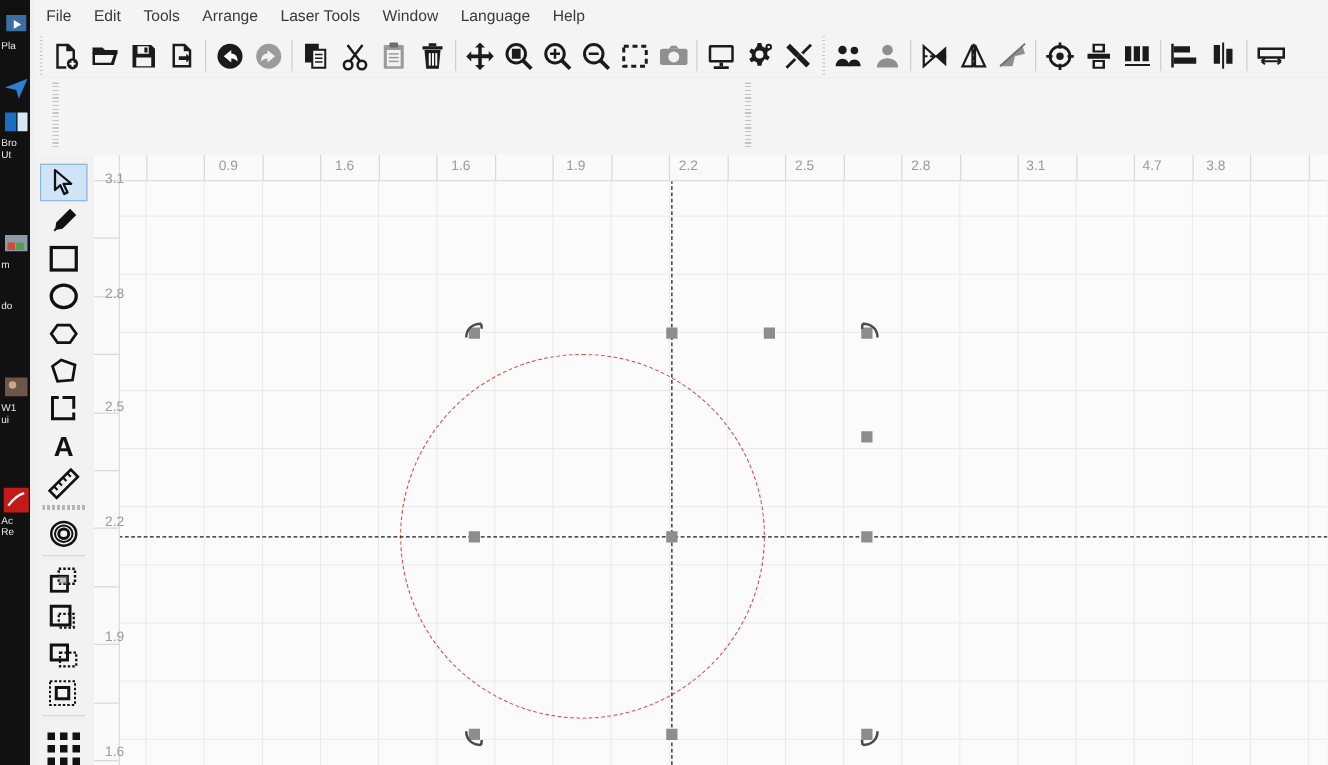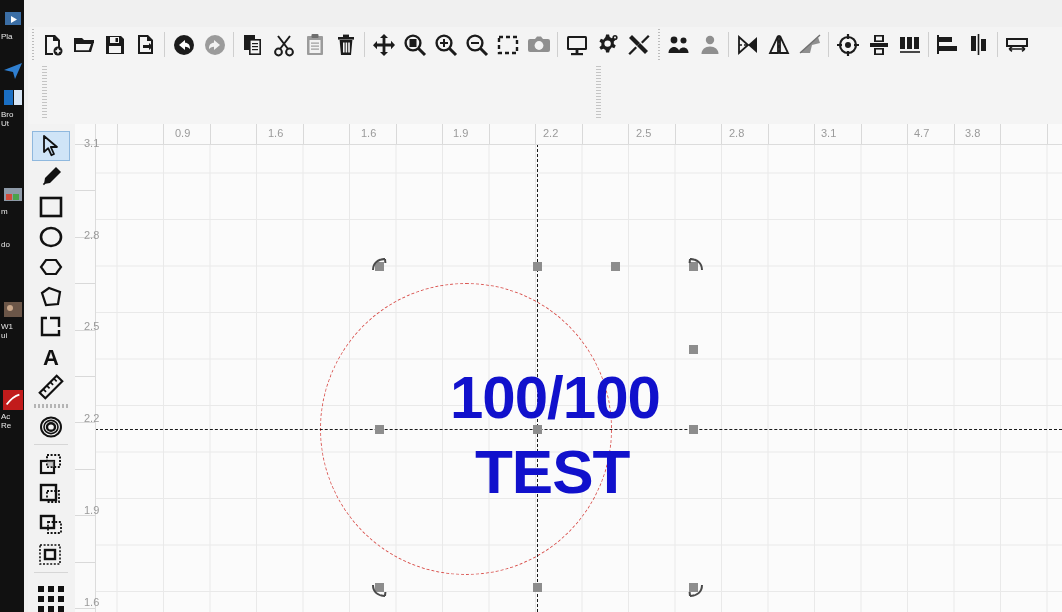--- a/index.html
+++ b/index.html
@@ -137,20 +137,30 @@
     <div class="dicon" style="top:390px">
       <svg class="dglyph" viewBox="0 0 22 22">
           <rect x="0" y="0" width="22" height="38" fill="#c11b1b"></rect>
           <path d="M4 16c6-8 10-10 14-11" stroke="#fff" stroke-width="2" fill="none"></path>
         </svg>
       <span class="dtxt">Ac</span>
       <span class="dtxt">Re</span>
     </div>
   </div>
 
+  <div class="menubar">
+    <div class="mi">File</div>
+    <div class="mi">Edit</div>
+    <div class="mi">Tools</div>
+    <div class="mi">Arrange</div>
+    <div class="mi">Laser Tools</div>
+    <div class="mi">Window</div>
+    <div class="mi">Language</div>
+    <div class="mi">Help</div>
+  </div>
 
   <div class="toolbar">
     <div class="tgrip"></div>
 
     <div class="tbtn">
       <svg width="24" height="24" viewBox="0 0 24 24">
           <path d="M4 2h10l5 5v8h-2V8h-5V4H6v16h6v2H4z" fill="#1b1b1b"></path>
           <circle cx="17" cy="18" r="4.5" fill="#1b1b1b"></circle>
           <rect x="16.2" y="15.6" width="1.6" height="4.8" fill="#fff"></rect>
           <rect x="14.6" y="17.2" width="4.8" height="1.6" fill="#fff"></rect>
@@ -625,22 +635,20 @@
   </div>
 
   <div class="canvas">
     <div class="gridlayer"></div>
 
     <div class="circ" style="left:245px;top:159px;width:292px;height:292px;"></div>
 
     <div class="dashV" style="left:462px;"></div>
     <div class="dashH" style="top:305px;"></div>
 
-    <div class="artxt" style="left:375px;top:239px;font-size:60px;">100/100</div>
-    <div class="artxt" style="left:400px;top:312px;font-size:62px;">TEST</div>
 
     <div class="handle" style="left:300px;top:138px;"></div>
     <div class="handle" style="left:458px;top:138px;"></div>
     <div class="handle" style="left:536px;top:138px;"></div>
     <div class="handle" style="left:614px;top:138px;"></div>
     <div class="handle" style="left:614px;top:221px;"></div>
     <div class="handle" style="left:300px;top:301px;"></div>
     <div class="handle" style="left:458px;top:301px;"></div>
     <div class="handle" style="left:614px;top:301px;"></div>
     <div class="handle" style="left:300px;top:459px;"></div>

